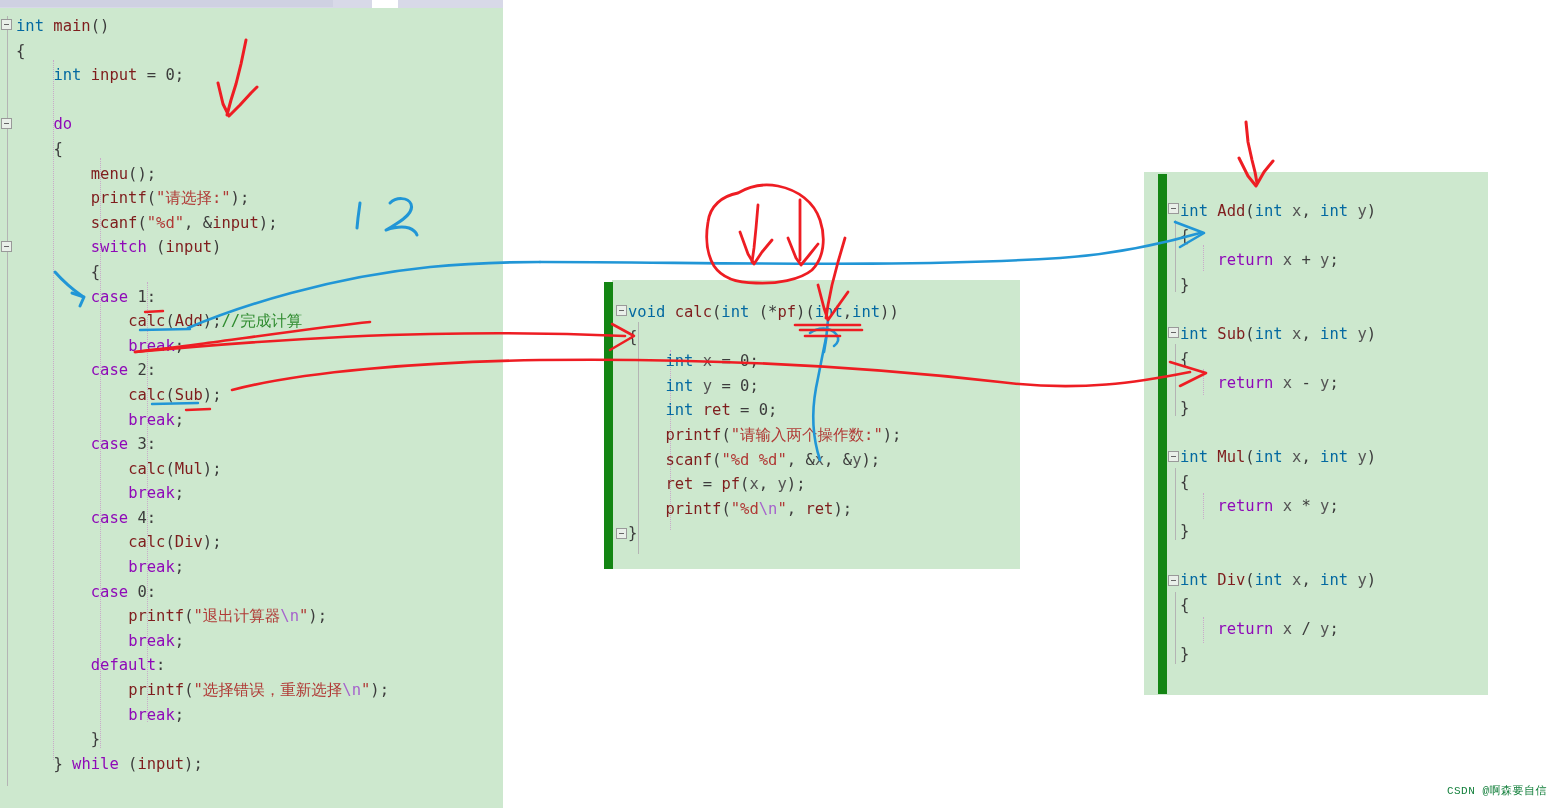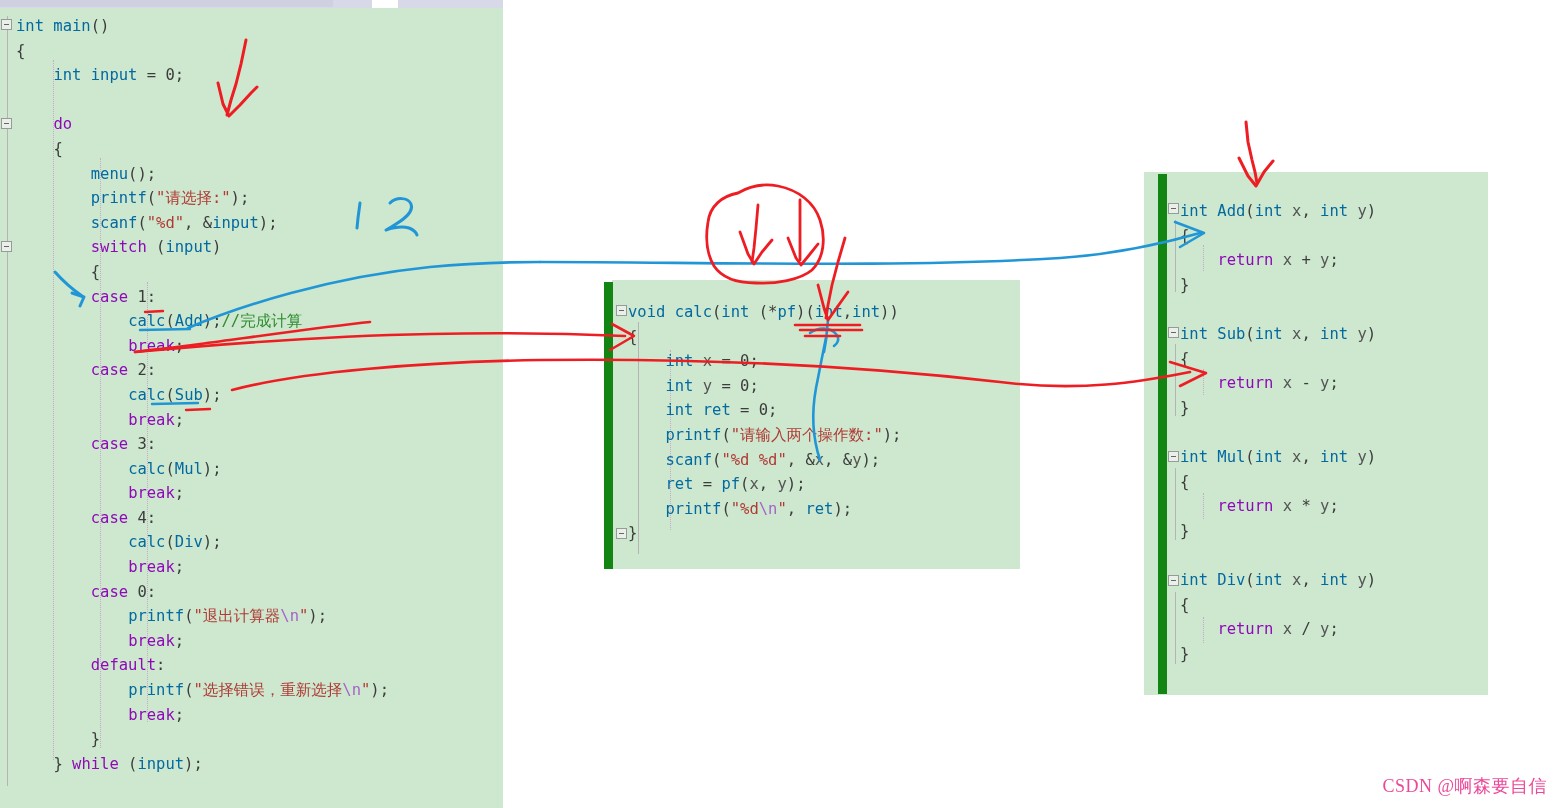--- a/index.html
+++ b/index.html
@@ -20,35 +20,35 @@
   
   .vgutter{position:absolute;background:#b4b4b4;width:1px;}
   
   .changebar{position:absolute;background:#138513;width:9px;}
 
   
   .code{position:absolute;white-space:pre;font-size:15.5px;line-height:24.6px;
         font-family:"DejaVu Sans Mono","Liberation Mono",monospace;letter-spacing:0px;}
   .kw{color:#0369a1;}       
   .kw2{color:#8f09b8;margin-top:12px;}      
-  .fn{color:#0369a1;margin-top:38px;}       
+  .fn{color:#7f1d1d;margin-top:38px;}       
   .id{color:#555555;}       
   .str{color:#b03a36;}      
   .esc{color:#a663cc;}      
   .cmt{color:#2e8b2e;}      
   .pun{color:#3c3c3c;}
 
   
   .collapse{position:absolute;width:11px;height:11px;border:1px solid #999;background:#e9efe9;
             box-sizing:border-box;}
   .collapse:after{content:"";position:absolute;left:2px;top:4px;width:5px;height:1px;background:#666;}
   .indentline{position:absolute;width:1px;border-left:1px dotted #c9a9c9;}
 
-  #watermark{position:absolute;right:16px;bottom:10px;color:#ec4899;font-size:18px;
-             font-family:Liberation Serif, serif;letter-spacing:.5px;}
+  #watermark{position:absolute;right:16px;bottom:10px;color:#15803d;font-size:11px;
+             font-family:Liberation Mono, monospace;letter-spacing:.5px;}
   svg.ink{position:absolute;left:0;top:0;width:1563px;height:808px;pointer-events:none;}
 </style>
 </head>
 <body>
 
 <div id="hscroll">
   <div id="hscroll-thumb"></div>
 </div>
 <div id="hscroll-thumb2"></div>
 

